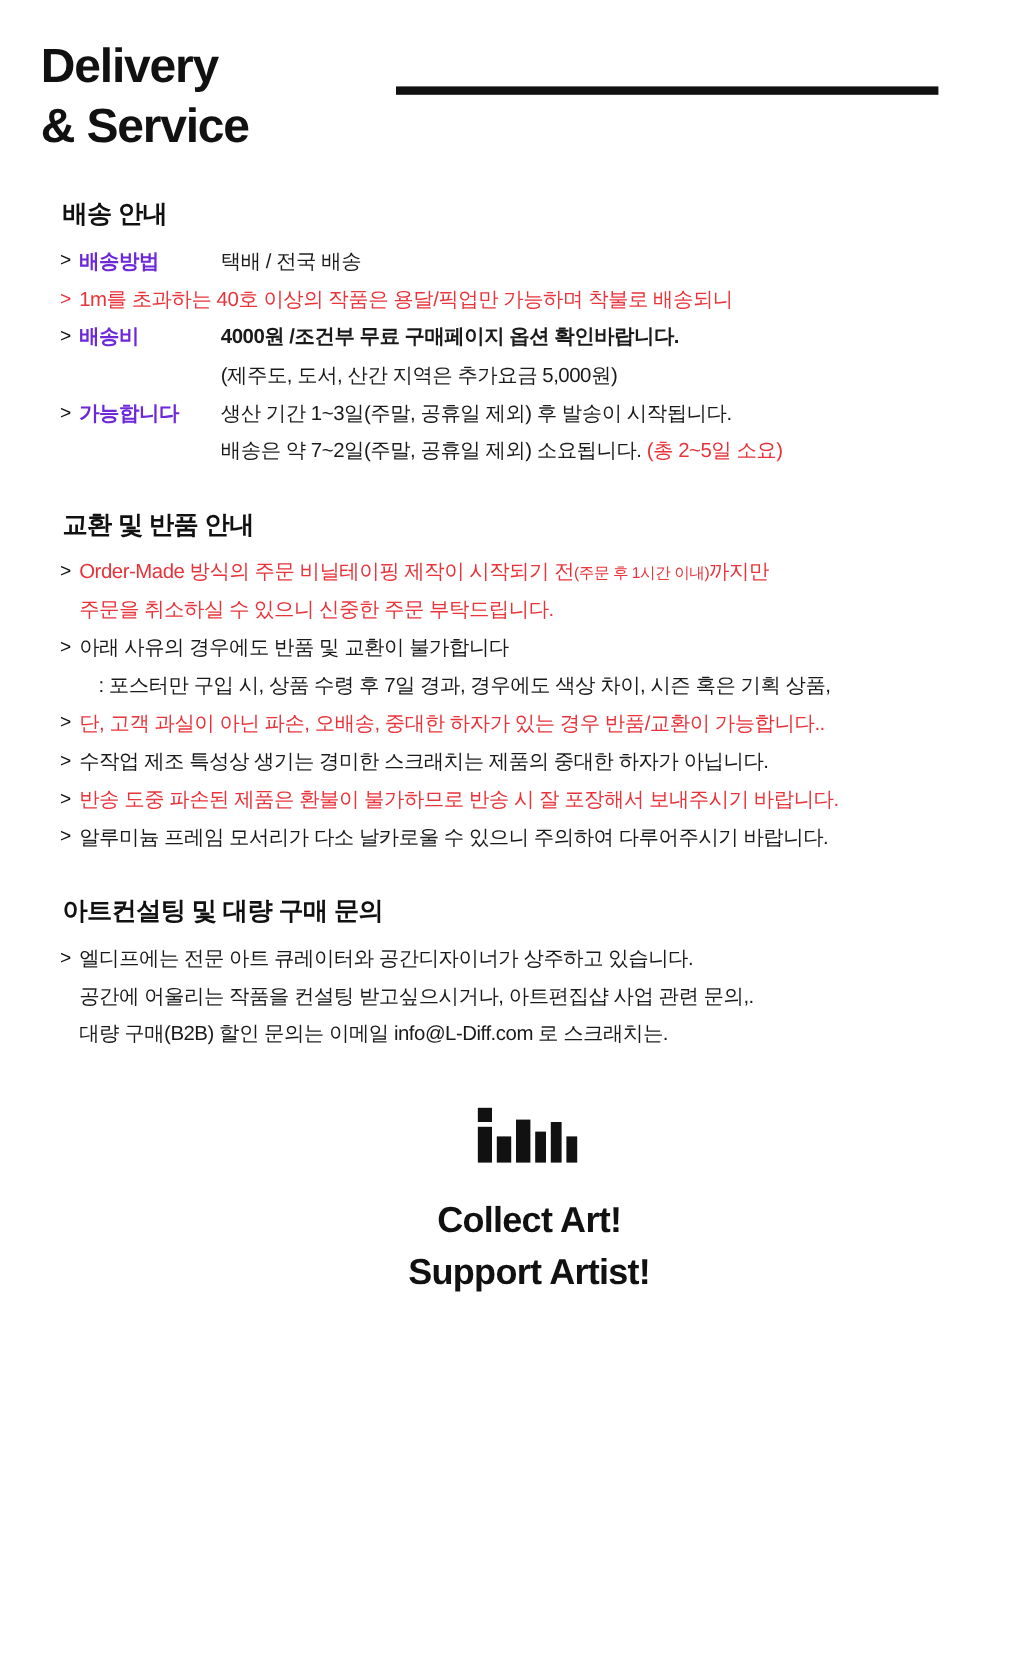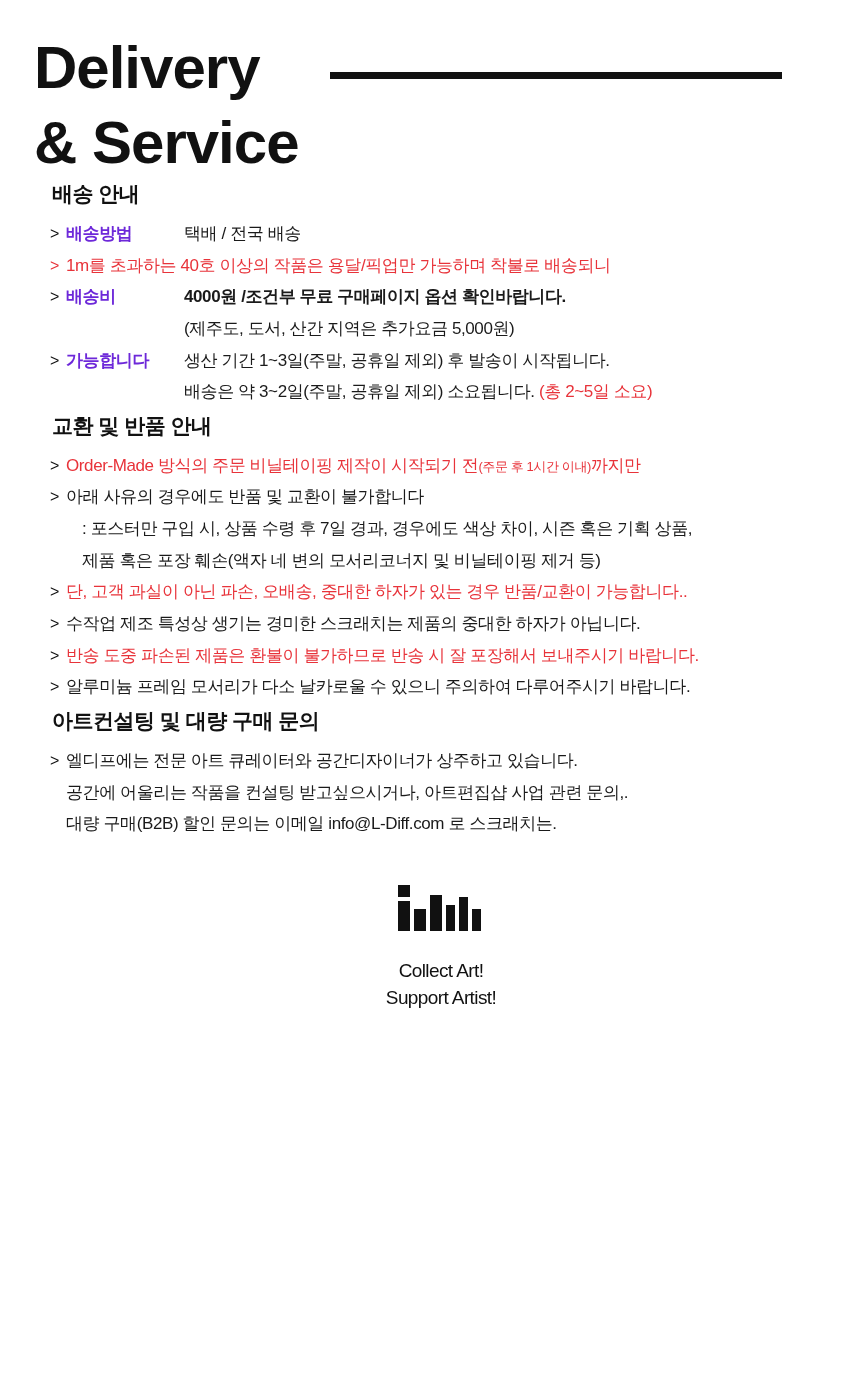--- a/index.html
+++ b/index.html
@@ -15,21 +15,21 @@
     position: relative;
     overflow: hidden;
   }
 
   
   .header {
     position: relative;
     padding: 30px 0 0 34px;
   }
   .header-title {
-    font-size: 60px;
+    font-size: 40px;
     font-weight: bold;
     line-height: 1.25;
     letter-spacing: -1px;
     color: #111111;
     white-space: pre-line;
     margin: 0;
   }
   .header-rule {
     position: absolute;
     left: 330px;
@@ -37,20 +37,21 @@
     width: 452px;
     height: 7px;
     background: #111111;
   }
 
   
   .content {
     padding: 0 28px 0 50px;
   }
   .section {
+    margin-top: 34px;
   }
   .section-title {
     font-size: 21px;
     font-weight: bold;
     color: #111111;
     margin: 0 0 14px 2px;
     letter-spacing: -0.5px;
   }
 
   .row {
@@ -94,22 +95,22 @@
     margin-top: 48px;
     text-align: center;
   }
   .logo {
     display: inline-block;
     height: 46px;
     line-height: 0;
   }
   .footer-tagline {
     margin-top: 22px;
-    font-size: 19px;
-    font-weight: normal;
+    font-size: 30px;
+    font-weight: bold;
     color: #111111;
     line-height: 1.45;
     letter-spacing: -0.6px;
     white-space: pre-line;
     text-align: center;
   }
 </style>
 </head>
 <body>
 
@@ -150,48 +151,48 @@
 
     <div class="row">
       <span class="bullet">&gt;</span>
       <span class="row-label">가능합니다</span>
       <span class="row-body">생산 기간 1~3일(주말, 공휴일 제외) 후 발송이 시작됩니다.</span>
     </div>
 
     <div class="row">
       <span class="bullet blank">&gt;</span>
       <span class="row-label"></span>
-      <span class="row-body"><span>배송은 약 3~2일(주말, 공휴일 제외) 소요됩니다.</span> <span class="red">(총 2~5일 소요)</span></span>
+      <span class="row-body"><span>배송은 약 7~2일(주말, 공휴일 제외) 소요됩니다.</span> <span class="red">(총 2~5일 소요)</span></span>
     </div>
 
   </div>
 
   <div class="section">
     <div class="section-title">교환 및 반품 안내</div>
 
     <div class="row">
       <span class="bullet">&gt;</span>
       <span class="row-body full red"><span>Order-Made 방식의 주문 비닐테이핑 제작이 시작되기 전</span><span class="small">(주문 후 1시간 이내)</span><span>까지만</span></span>
     </div>
 
+    <div class="row">
+      <span class="bullet blank">&gt;</span>
+      <span class="row-body full red">주문을 취소하실 수 있으니 신중한 주문 부탁드립니다.</span>
+    </div>
 
     <div class="row">
       <span class="bullet">&gt;</span>
       <span class="row-body full">아래 사유의 경우에도 반품 및 교환이 불가합니다</span>
     </div>
 
     <div class="row">
       <span class="bullet blank">&gt;</span>
       <span class="row-body full indent-1">: 포스터만 구입 시, 상품 수령 후 7일 경과, 경우에도 색상 차이, 시즌 혹은 기획 상품,</span>
     </div>
 
-    <div class="row">
-      <span class="bullet blank">&gt;</span>
-      <span class="row-body full indent-1">제품 혹은 포장 훼손(액자 네 변의 모서리코너지 및 비닐테이핑 제거 등)</span>
-    </div>
 
     <div class="row">
       <span class="bullet">&gt;</span>
       <span class="row-body full red">단, 고객 과실이 아닌 파손, 오배송, 중대한 하자가 있는 경우 반품/교환이 가능합니다..</span>
     </div>
 
     <div class="row">
       <span class="bullet">&gt;</span>
       <span class="row-body full">수작업 제조 특성상 생기는 경미한 스크래치는 제품의 중대한 하자가 아닙니다.</span>
     </div>

